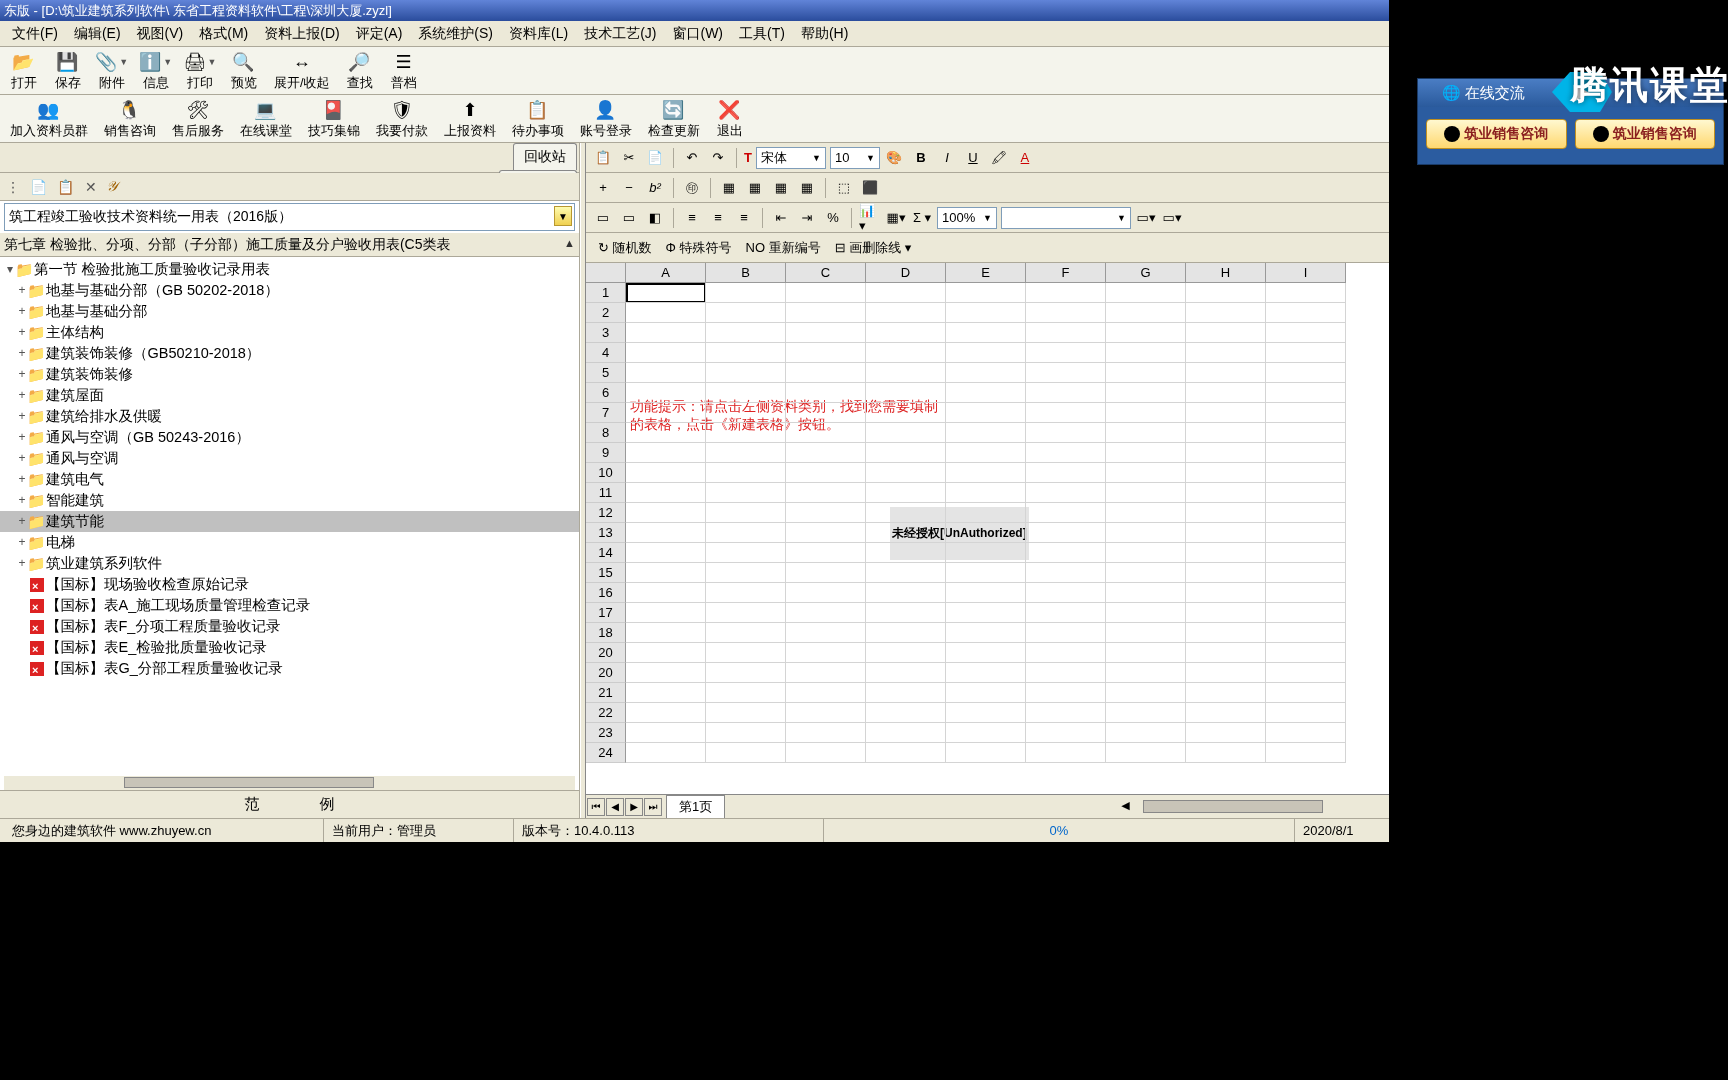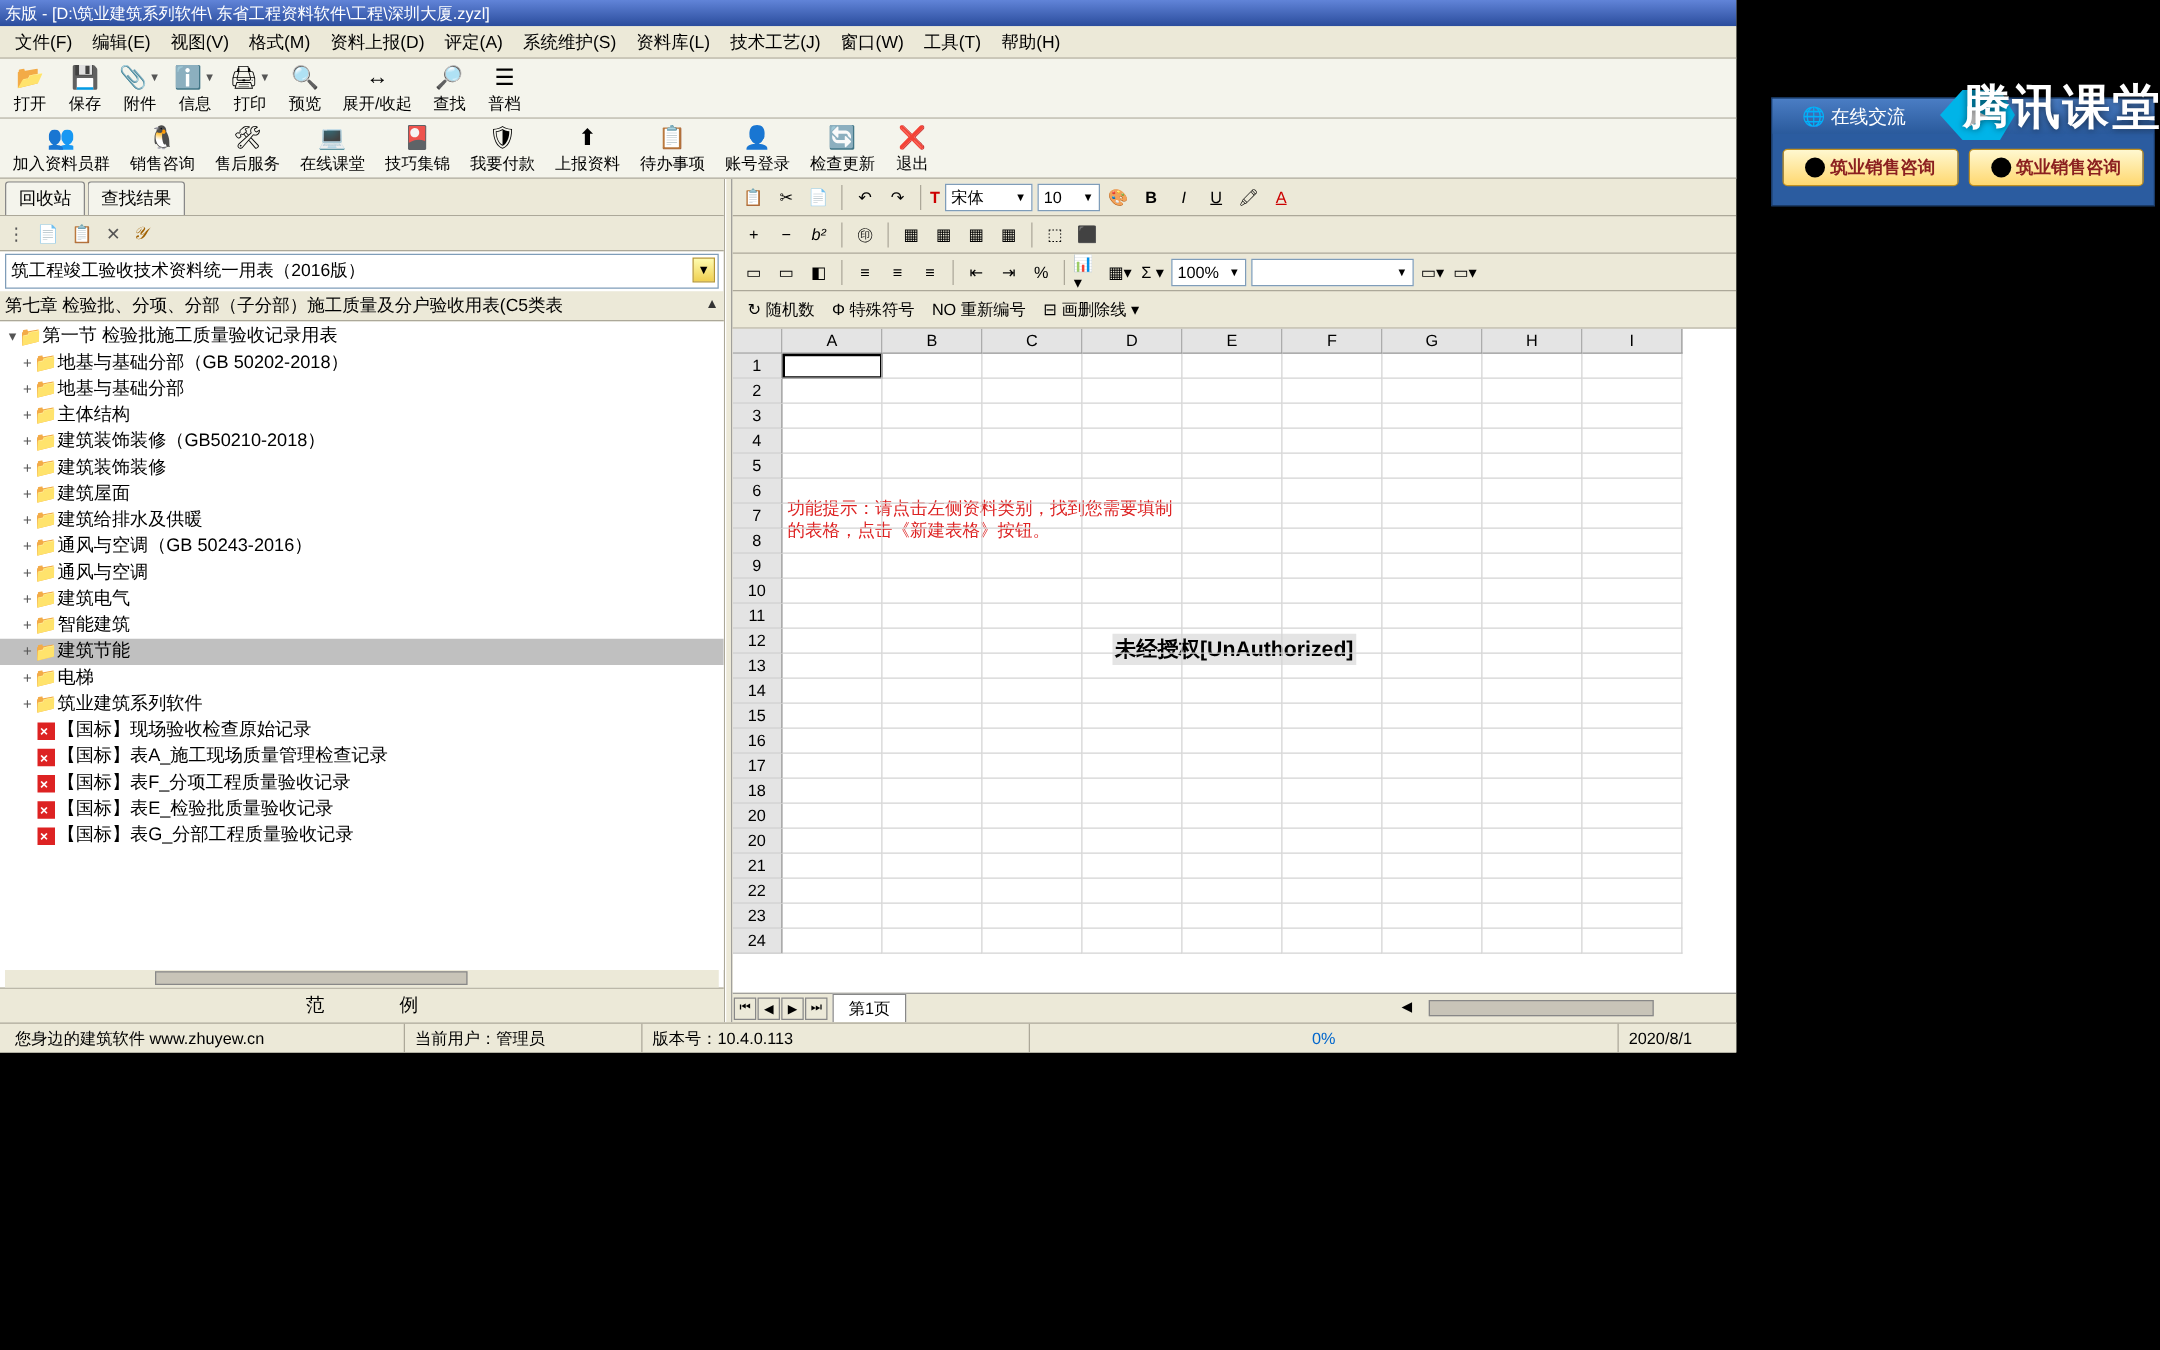--- a/index.html
+++ b/index.html
@@ -14,21 +14,21 @@
 .tb-ico { width: 24px; height: 24px; display: flex; align-items: center; justify-content: center; font-size: 18px; }
 .tb-drop { font-size: 9px; color: #555; margin-left: 1px; }
 .online-box { position: absolute; right: 4px; top: 78px; width: 307px; height: 87px; background: #2b5ca0; border: 1px solid #1a3a66; }
 .online-top { height: 28px; background: linear-gradient(#4a7dc4,#2a5a9c); color: #fff; font-size: 15px; display: flex; align-items: center; padding-left: 24px; position: relative; }
 .online-play { position: absolute; left: 134px; top: -12px; width: 60px; height: 50px; background: #00b4e8; clip-path: polygon(0 50%, 30% 10%, 80% 10%, 100% 50%, 80% 90%, 30% 90%); display:flex; align-items:center; justify-content:center; color:#fff; font-size:22px; }
 .online-btns { display: flex; gap: 8px; padding: 12px 8px; }
 .online-btn { flex: 1; height: 30px; background: linear-gradient(#fff8d0, #ffd870); border: 1px solid #c09020; border-radius: 4px; font-size: 14px; font-weight: bold; color: #8b2020; display: flex; align-items: center; justify-content: center; gap: 4px; }
 .qq-ico { width:16px; height:16px; background:#000; border-radius:50%; position:relative; }
 .content { flex: 1; display: flex; overflow: hidden; }
 .left-pane { width: 580px; display: flex; flex-direction: column; border-right: 1px solid #aca899; background:#fff; }
-.tabs-row { height: 30px; background: #ece9d8; border-bottom: 1px solid #aca899; display: flex; align-items: flex-end; padding-left: 4px; }
+.tabs-row { height: 30px; background: #ece9d8; border-bottom: 1px solid #aca899; display: flex; align-items: flex-end; padding-left: 4px; flex-direction: column; }
 .tab { padding: 4px 10px; font-size: 14px; border: 1px solid #888; border-bottom: none; background: #f4f4ec; margin-right: 2px; border-radius: 3px 3px 0 0; }
 .mini-toolbar { height: 28px; background: #ece9d8; border-bottom: 1px solid #aca899; display: flex; align-items: center; padding-left: 6px; gap: 10px; font-size: 14px; color:#555; }
 .combo-row { height: 28px; background: #fff; border: 1px solid #7f9db9; margin: 2px 4px; display: flex; align-items: center; padding-left: 4px; font-size: 14px; position: relative; }
 .combo-arrow { position: absolute; right: 2px; top: 2px; width: 18px; height: 20px; background: linear-gradient(#fefcb0, #f0d050); border: 1px solid #b89830; display:flex; align-items:center; justify-content:center; font-size:10px; }
 .section-hdr { height: 24px; background: #ece9d8; border-bottom: 1px solid #aca899; font-size: 14px; padding: 2px 4px; display:flex; align-items:center; position:relative; }
 .section-arrow { position:absolute; right:4px; top:4px; color:#333; font-size:11px; }
 .tree { flex: 1; overflow: auto; background: #fff; font-size: 14.5px; line-height: 21px; padding: 2px 0; }
 .tree-item { display: flex; align-items: center; padding-left: 4px; white-space: nowrap; }
 .tree-item.l1 { padding-left: 16px; }
 .tree-item.sel { background: #c0c0c0; }
@@ -49,21 +49,21 @@
 .sheet-grid-wrap { flex:1; position:relative; background:#fff; overflow:hidden; }
 .grid-corner { position:absolute; left:0; top:0; width:40px; height:20px; background:#e4e4e4; border-right:1px solid #999; border-bottom:1px solid #999; }
 .col-headers { position:absolute; left:40px; top:0; height:20px; display:flex; }
 .col-h { width:80px; height:20px; background:#e4e4e4; border-right:1px solid #999; border-bottom:1px solid #999; text-align:center; font-size:13px; line-height:20px; }
 .row-headers { position:absolute; left:0; top:20px; width:40px; }
 .row-h { height:20px; background:#e4e4e4; border-right:1px solid #999; border-bottom:1px solid #ccc; text-align:center; font-size:13px; line-height:20px; }
 .cells { position:absolute; left:40px; top:20px; right:0; bottom:0; }
 .cell-border { position:absolute; border-right:1px solid #d4d4d4; border-bottom:1px solid #d4d4d4; }
 .active-cell { position:absolute; left:0; top:0; width:80px; height:20px; border:2px solid #000; }
 .hint-text { position:absolute; left:4px; top:114px; font-size:14px; color:#d22; line-height:18px; }
-.unauth { position:absolute; left:264px; top:224px; font-size:17px; font-weight:bold; background:#e4e4e4; padding:1px 2px; }
+.unauth { position:absolute; left:264px; top:224px; font-size:12px; font-weight:bold; background:#e4e4e4; padding:18px 2px; }
 .sheet-tabs { height: 24px; background:#ece9d8; border-top:1px solid #888; display:flex; align-items:center; font-size:13px; }
 .sheet-nav { display:flex; }
 .sheet-nav div { width:18px; height:18px; border:1px solid #888; background:#ece9d8; display:flex; align-items:center; justify-content:center; font-size:10px; margin-left:1px; }
 .sheet-tab-name { padding:2px 12px; background:#fff; border:1px solid #888; margin-left:4px; }
 .hscroll { flex:1; height:16px; margin-left:8px; background:#ece9d8; position:relative; }
 .hscroll-track { position:absolute; left:390px; top:1px; width:180px; height:13px; background:#c8c4b8; border:1px solid #888; }
 .statusbar { height: 24px; background:#ece9d8; border-top:1px solid #aca899; display:flex; align-items:center; font-size:13px; padding:0 4px; }
 .sb-cell { padding:0 8px; border-right:1px solid #aca899; height:100%; display:flex; align-items:center; }
 .tencent-logo { position:absolute; right:-2px; top:60px; font-size:38px; font-weight:bold; color:#fff; letter-spacing:2px; white-space:nowrap; text-shadow:0 0 6px rgba(0,0,0,.6); }
 .rest { position:absolute; left:0; top:842px; width:1728px; height:238px; background:#000; }

